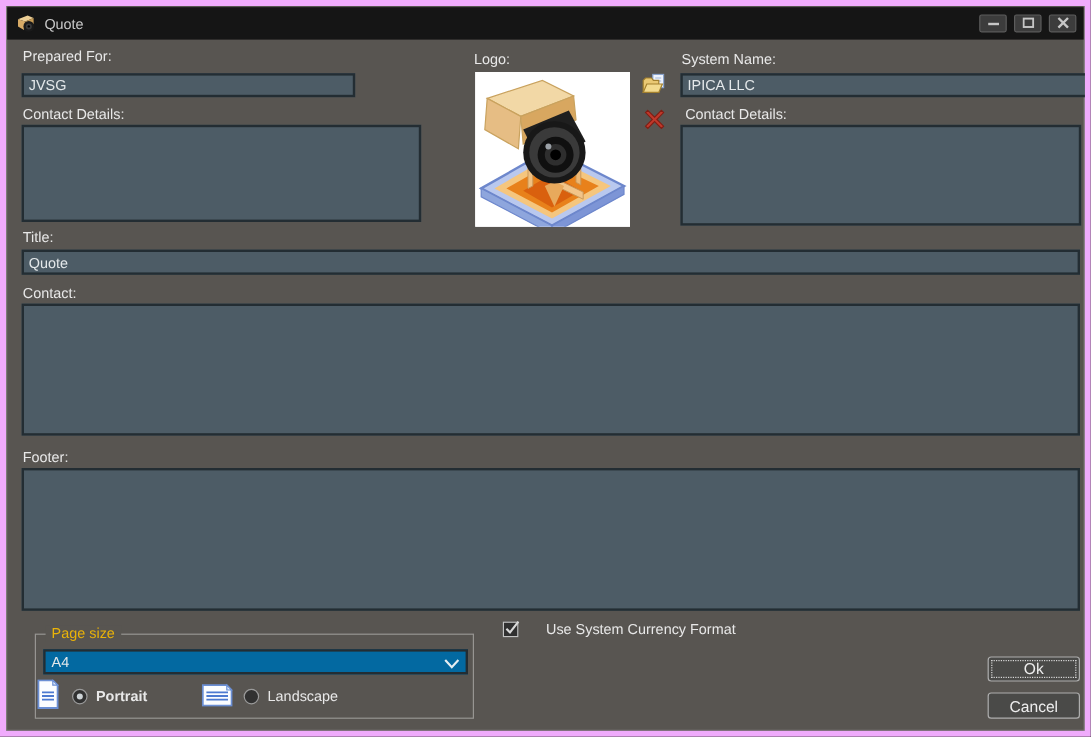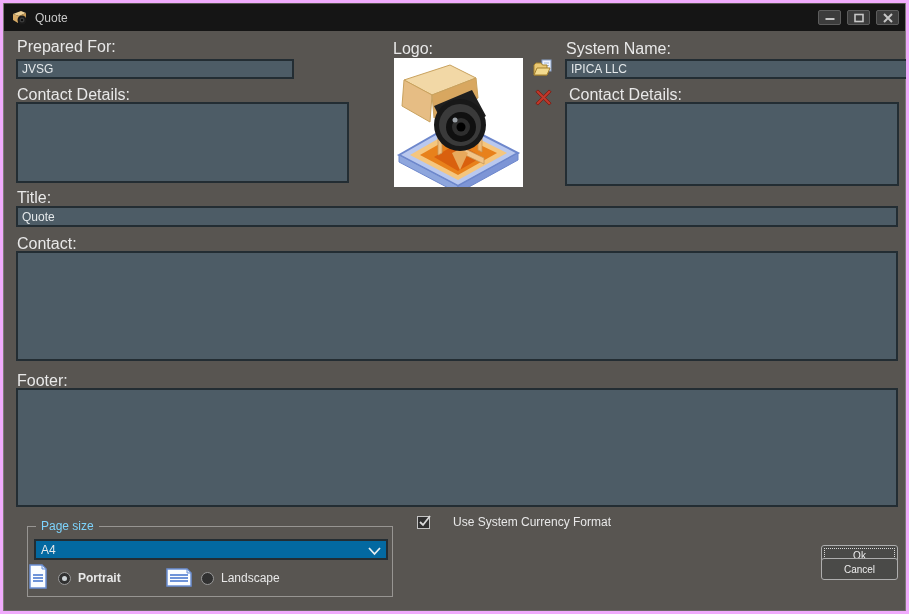--- a/index.html
+++ b/index.html
@@ -1,62 +1,62 @@
 <!DOCTYPE html>
 <html><head>
 <meta charset="utf-8">
 <style>
   html,body{margin:0;padding:0;background:#2b2b2b;}
   .window{
     position:relative;width:909px;height:614px;box-sizing:border-box;
-    background:#585551;border:3px solid #f0abfc;overflow:hidden;
+    background:#585551;border:5px solid #f0abfc;overflow:hidden;
     font-family:"Liberation Sans",sans-serif;
     box-shadow:inset 1px 0 0 #7d7b78, inset -1px 0 0 #7d7b78, inset 0 -1px 0 #6b6966;
   }
   
   .titlebar{position:absolute;top:1px;left:1px;right:1px;height:27px;background:#151515;
     display:flex;align-items:center;}
   .titlebar .app-icon{margin-left:8px;display:flex;}
   .titlebar .title-text{color:#c9c9c9;font-size:12px;margin-left:7px;}
   .win-btns{position:absolute;right:6px;top:6px;display:flex;gap:6px;}
   .win-btn{width:23px;height:15px;background:#3c3c3c;border:1px solid #5c5c5c;border-radius:2px;
     display:flex;align-items:center;justify-content:center;box-sizing:border-box;cursor:default;}
   
-  .lbl{position:absolute;color:#e8e8e8;font-size:16px;white-space:nowrap;}
+  .lbl{position:absolute;color:#e8e8e8;font-size:12px;white-space:nowrap;}
   
   .field{position:absolute;box-sizing:border-box;background:#4d5c66;border:2px solid #232d33;
     color:#e4e8ea;font-size:12px;padding:1px 4px;font-family:"Liberation Sans",sans-serif;outline:none;}
   textarea.field{resize:none;padding:3px 4px;}
   
   .logo-box{position:absolute;left:391px;top:55px;width:129px;height:129px;background:#fff;}
   .icon-btn{position:absolute;background:transparent;border:none;padding:0;display:flex;cursor:default;}
   
   .groupbox{position:absolute;left:24px;top:523px;width:366px;height:71px;border:1px solid #979592;box-sizing:border-box;}
-  .group-label{position:absolute;left:33px;top:516px;background:#585551;padding:0 5px;color:#7dd3fc;font-size:12px;}
+  .group-label{position:absolute;left:33px;top:516px;background:#585551;padding:0 5px;color:#eab308;font-size:12px;}
   
   .dropdown{position:absolute;left:31px;top:536px;width:354px;height:21px;box-sizing:border-box;
     background:#0369a1;border:2px solid #232d33;color:#e4e8ea;font-size:12px;
     display:flex;align-items:center;padding:0 5px;}
   .dropdown .chev{position:absolute;right:5px;top:4px;}
   
   .radio-row{position:absolute;display:flex;align-items:center;gap:7px;}
   .radio{width:13px;height:13px;border-radius:50%;border:1px solid #9a9a9a;background:#313131;
     box-sizing:border-box;position:relative;flex:0 0 auto;}
   .radio .dot{position:absolute;left:3px;top:3px;width:5px;height:5px;border-radius:50%;background:#cdd3d6;}
   .opt-label{color:#e8e8e8;font-size:12px;}
   .check-row{position:absolute;left:414px;top:512px;display:flex;align-items:center;gap:23px;}
   .checkbox{width:13px;height:13px;border:1px solid #c4c4c4;background:#303030;box-sizing:border-box;
     position:relative;flex:0 0 auto;}
   .checkbox svg{position:absolute;left:0px;top:-4px;overflow:visible;}
   
   .btn{position:absolute;left:818px;width:77px;box-sizing:border-box;background:#4a4a48;
-    border:1px solid #aeaeae;border-radius:3px;color:#ededed;font-size:10px;
+    border:1px solid #aeaeae;border-radius:3px;color:#ededed;font-size:13px;
     font-family:"Liberation Sans",sans-serif;display:flex;align-items:center;justify-content:center;cursor:default;}
   .btn.ok{top:542px;height:21px;outline:1px dotted #d8d8d8;outline-offset:-4px;}
-  .btn.cancel{top:555px;height:22px;}
+  .btn.cancel{top:572px;height:22px;}
   .page-icon{position:absolute;display:flex;}
 </style>
 </head>
 <body>
 
 <div class="window">
 
   <div class="titlebar">
     <span class="app-icon">
       <svg width="16" height="16" viewBox="0 0 16 16">

